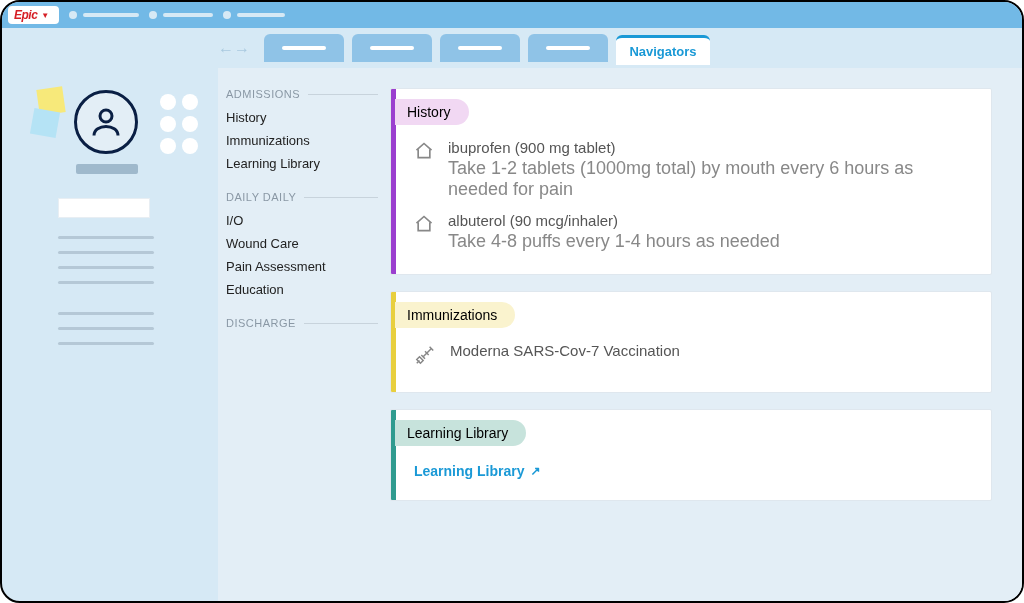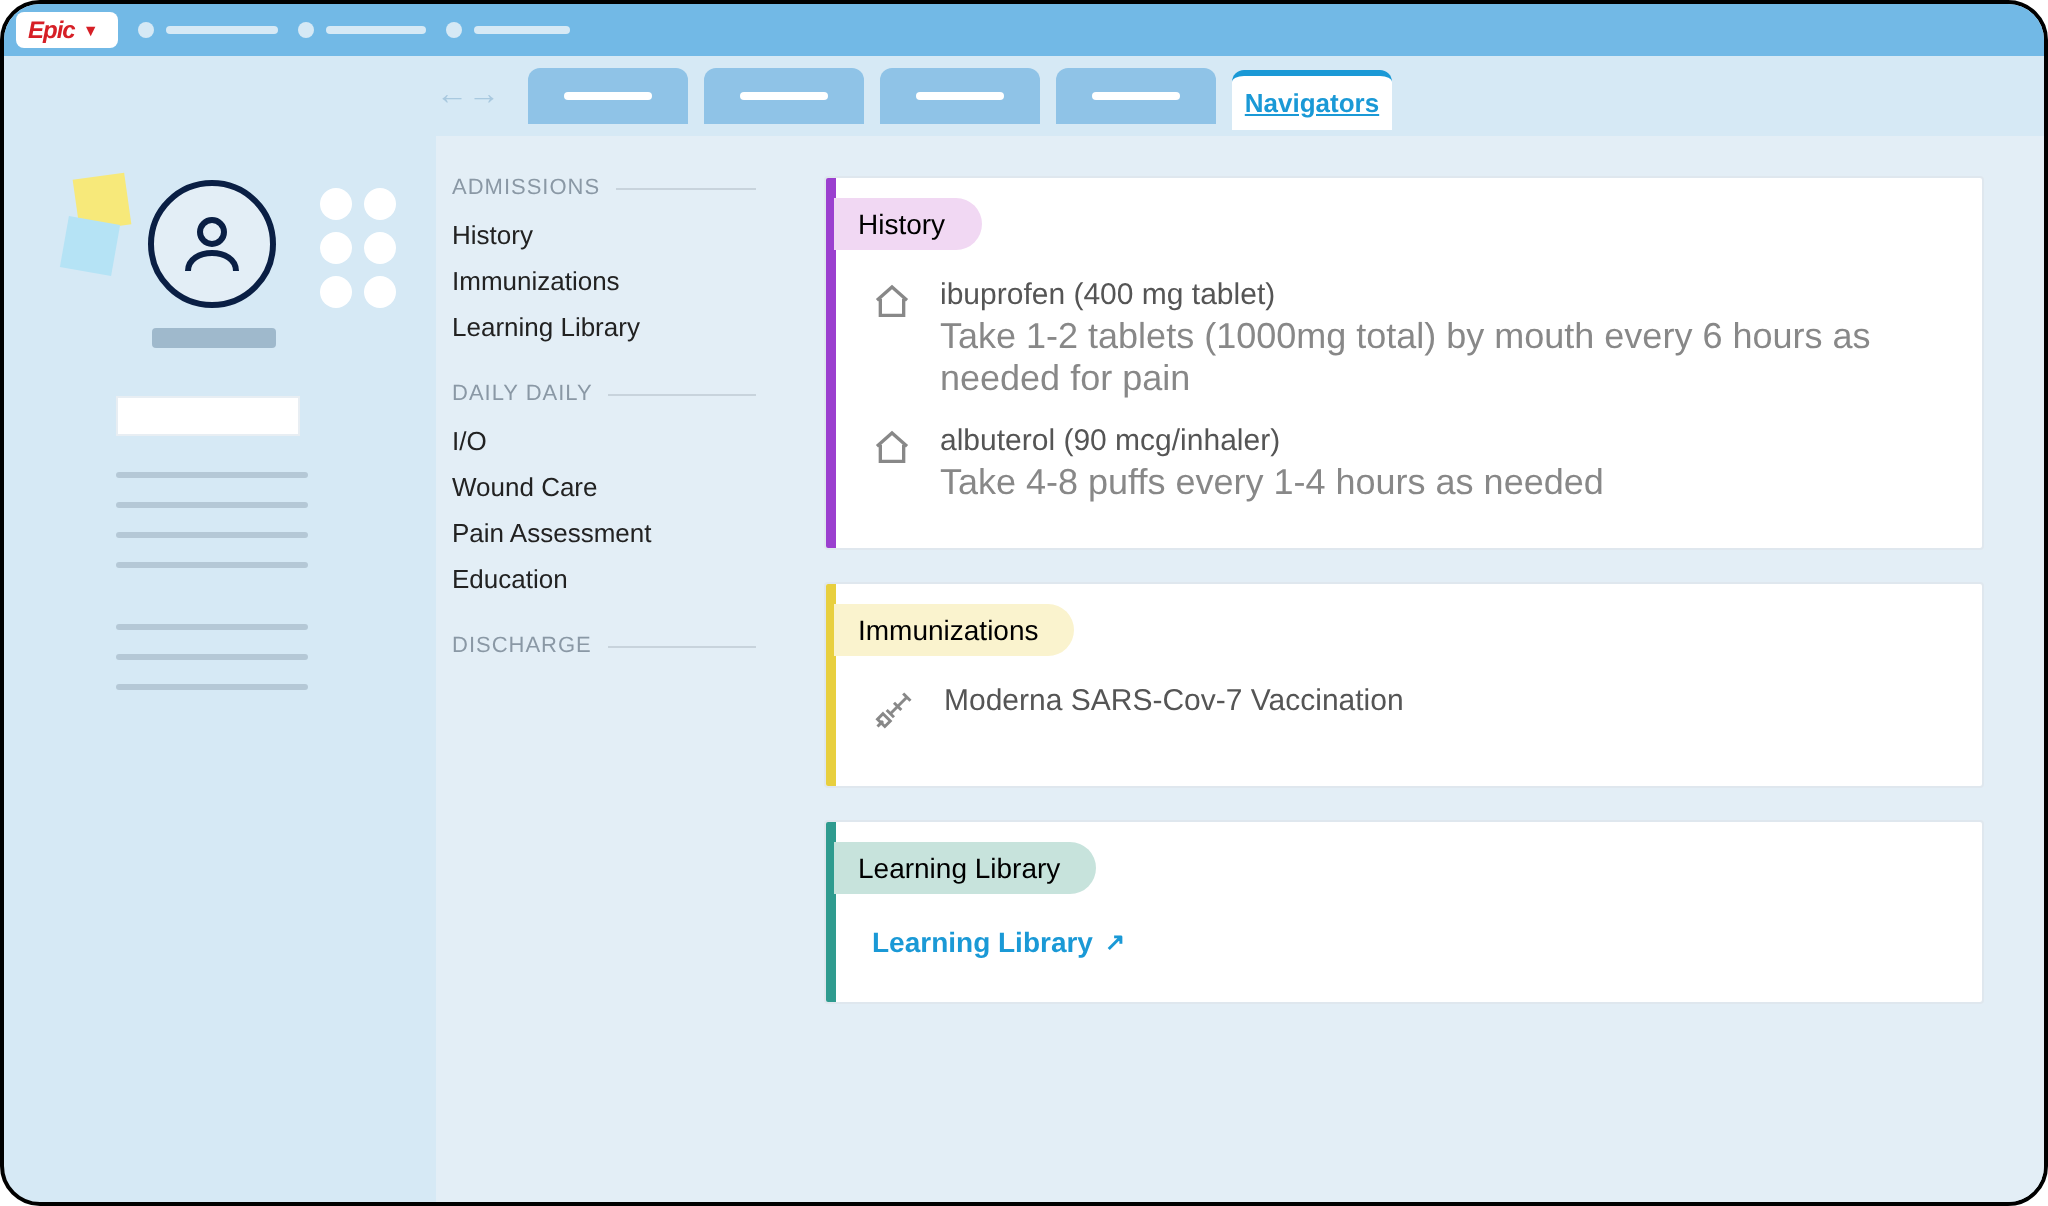--- a/index.html
+++ b/index.html
@@ -80,35 +80,34 @@
     height: 28px;
     background: #8fc3e7;
     border-top-left-radius: 6px;
     border-top-right-radius: 6px;
     display: inline-flex;
     align-items: center;
     justify-content: center;
   }
   .blank-tab .line { width: 44px; height: 4px; border-radius: 2px; background: #fff; }
   .active-tab {
-    width: 80px;
+    width: 94px;
     height: 30px;
     background: #fff;
     border-top: 3px solid #1a99d6;
     border-top-left-radius: 6px;
     border-top-right-radius: 6px;
     display: inline-flex;
     align-items: center;
     justify-content: center;
     font-size: 13px;
     font-weight: 700;
     color: #1a99d6;
     position: relative;
     top: 2px;
-    text-decoration: underline;
   }
   
   .main {
     flex: 1;
     display: flex;
     min-height: 0;
   }
   .leftcol {
     width: 216px;
     flex-shrink: 0;
@@ -143,21 +142,21 @@
   .side-lines .l { width: 96px; height: 3px; background: #b5c8d6; border-radius: 2px; }
   .side-lines.gap2 { margin-top: 28px; }
 
   .content {
     flex: 1;
     background: #e3eef6;
     display: flex;
     border-top-left-radius: 0;
     min-width: 0;
     padding: 20px 30px 20px 0;
-    gap: 34px;
+    gap: 12px;
   }
   .navcol {
     width: 160px;
     flex-shrink: 0;
     padding-left: 8px;
     font-size: 13px;
     color: #222;
   }
   .nav-section { margin-bottom: 16px; }
   .nav-section .hdr {
@@ -316,21 +315,21 @@
             <span class="titlechip">History</span>
             <div class="content-inner">
               <div class="med">
                 <span class="icon">
                   <svg width="20" height="20" viewBox="0 0 24 24" fill="none" stroke="currentColor" stroke-width="2">
                       <path d="M3 11l9-8 9 8"></path>
                       <path d="M5 10v10h14V10"></path>
                     </svg>
                 </span>
                 <span class="txt">
-                  <div class="name">ibuprofen (400 mg tablet)</div>
+                  <div class="name">ibuprofen (900 mg tablet)</div>
                   <div class="dose">Take 1-2 tablets (1000mg total) by mouth every 6 hours as needed for pain</div>
                 </span>
               </div>
               <div class="med">
                 <span class="icon">
                   <svg width="20" height="20" viewBox="0 0 24 24" fill="none" stroke="currentColor" stroke-width="2">
                       <path d="M3 11l9-8 9 8"></path>
                       <path d="M5 10v10h14V10"></path>
                     </svg>
                 </span>

